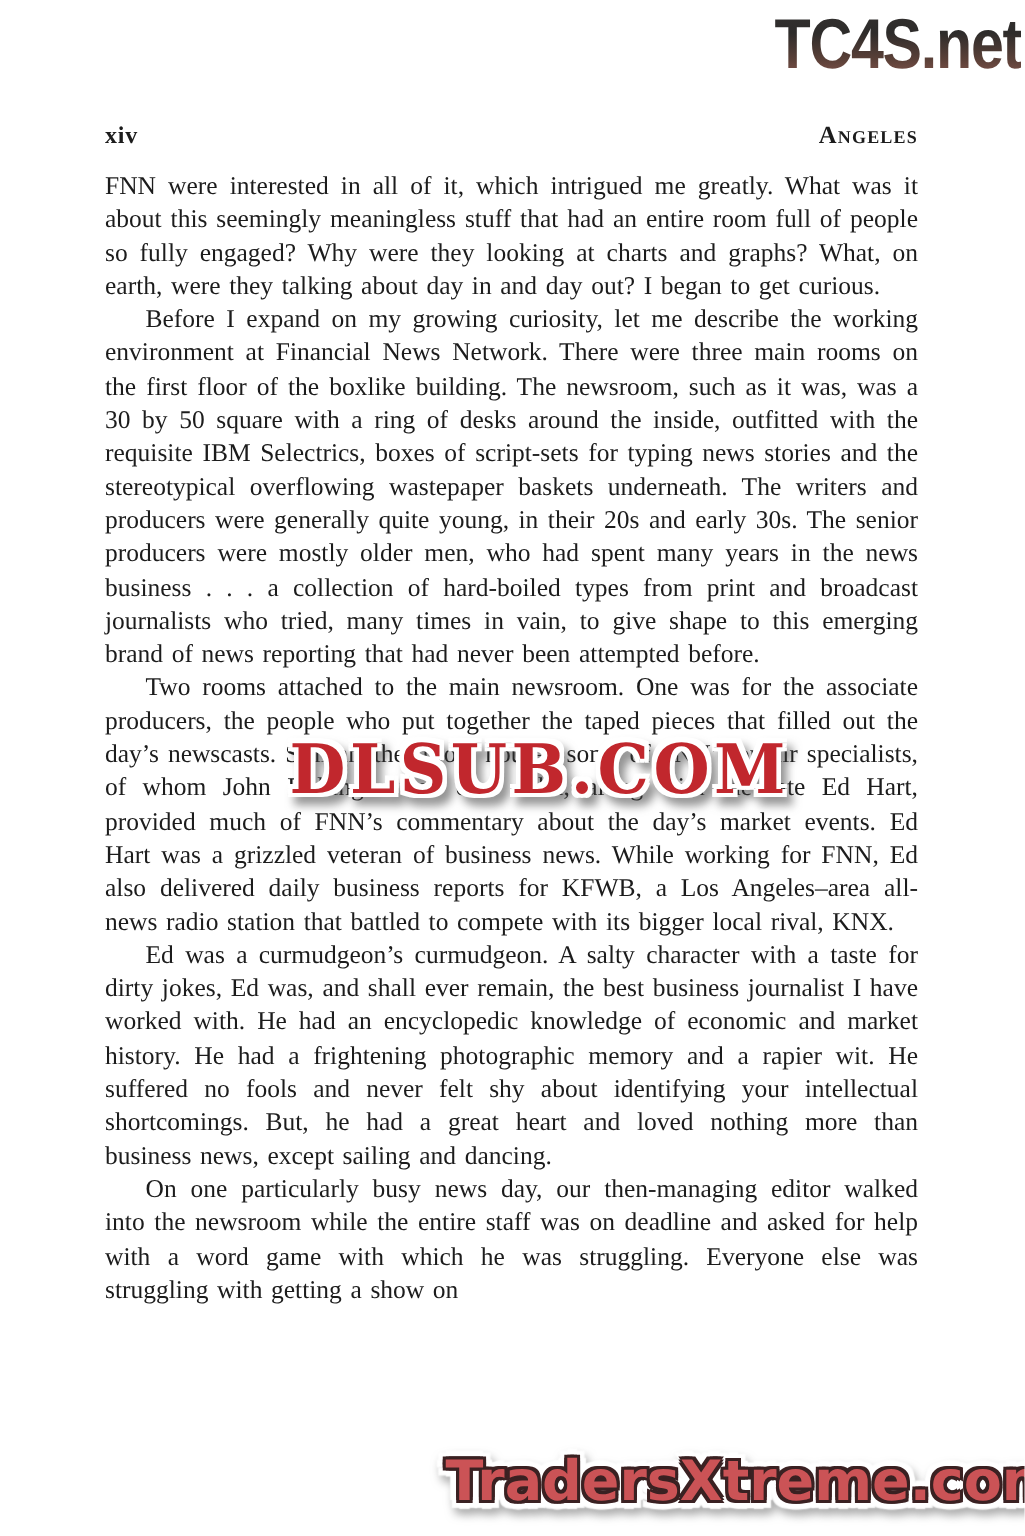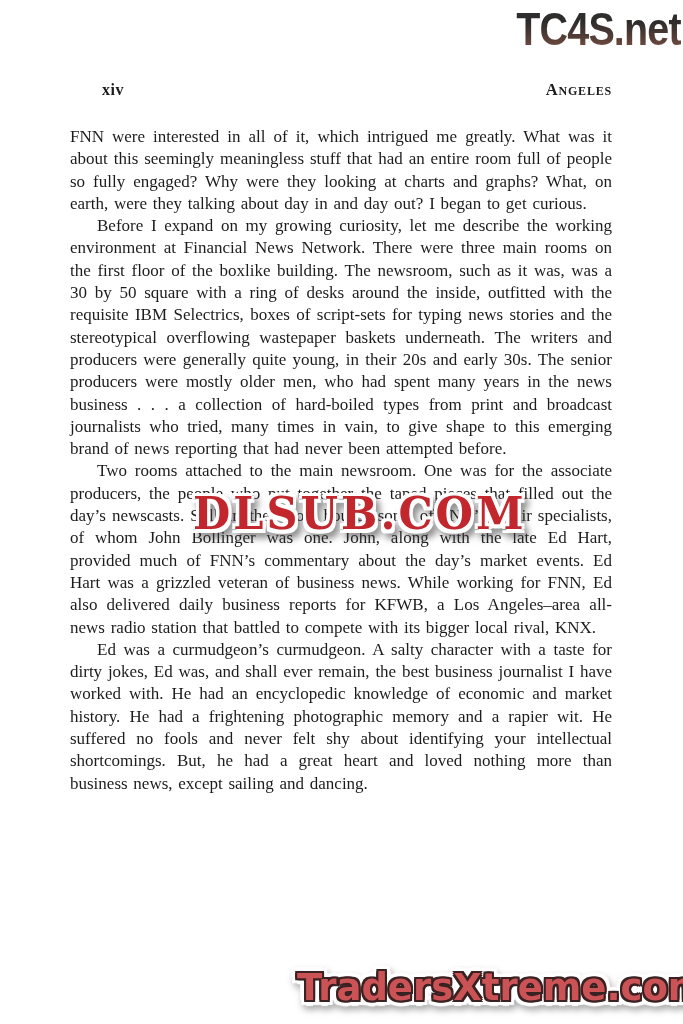--- a/index.html
+++ b/index.html
@@ -15,40 +15,39 @@
 
   
   .page-header {
     position: absolute;
     left: 70px;
     right: 71px;
     top: 80px;
     display: flex;
     justify-content: space-between;
     align-items: baseline;
-    margin-left: 32px;
   }
   .page-number {
     font-size: 16px;
     font-weight: 600;
     letter-spacing: .5px;
   }
   .header-title {
     font-variant: small-caps;
     font-size: 16.5px;
     font-weight: 600;
     letter-spacing: .8px;
   }
 
   
   .body-text {
     position: absolute;
     left: 70px;
     right: 71px;
-    top: 126px;
+    top: 113px;
   }
   .body-text p {
     margin: 0;
     text-align: justify;
     font-size: 17px;
     line-height: 22.3px;
     word-spacing: 1.5px;
   }
   .body-text p.indent { text-indent: 27px; }
 
@@ -131,17 +130,18 @@
 <div class="page-header">
   <span class="page-number">xiv</span>
   <span class="header-title">Angeles</span>
 </div>
 
 <main class="body-text">
   <p>FNN were interested in all of it, which intrigued me greatly. What was it about this seemingly meaningless stuff that had an entire room full of people so fully engaged? Why were they looking at charts and graphs? What, on earth, were they talking about day in and day out? I began to get curious.</p>
   <p class="indent">Before I expand on my growing curiosity, let me describe the working environment at Financial News Network. There were three main rooms on the first floor of the boxlike building. The newsroom, such as it was, was a 30 by 50 square with a ring of desks around the inside, outfitted with the requisite IBM Selectrics, boxes of script-sets for typing news stories and the stereotypical overflowing wastepaper baskets underneath. The writers and producers were generally quite young, in their 20s and early 30s. The senior producers were mostly older men, who had spent many years in the news business . . . a collection of hard-boiled types from print and broadcast journalists who tried, many times in vain, to give shape to this emerging brand of news reporting that had never been attempted before.</p>
   <p class="indent">Two rooms attached to the main newsroom. One was for the associate producers, the people who put together the taped pieces that filled out the day’s newscasts. Still another room housed some of FNN’s on-air specialists, of whom John Bollinger was one. John, along with the late Ed Hart, provided much of FNN’s commentary about the day’s market events. Ed Hart was a grizzled veteran of business news. While working for FNN, Ed also delivered daily business reports for KFWB, a Los Angeles–area all-news radio station that battled to compete with its bigger local rival, KNX.</p>
   <p class="indent">Ed was a curmudgeon’s curmudgeon. A salty character with a taste for dirty jokes, Ed was, and shall ever remain, the best business journalist I have worked with. He had an encyclopedic knowledge of economic and market history. He had a frightening photographic memory and a rapier wit. He suffered no fools and never felt shy about identifying your intellectual shortcomings. But, he had a great heart and loved nothing more than business news, except sailing and dancing.</p>
+  <p class="indent">On one particularly busy news day, our then-managing editor walked into the newsroom while the entire staff was on deadline and asked for help with a word game with which he was struggling. Everyone else was struggling with getting a show on</p>
 </main>
 
 <div class="wm-middle">DLSUB.COM</div>
 
 <div class="wm-bottom">TradersXtreme.com</div>
 
 </body></html>

